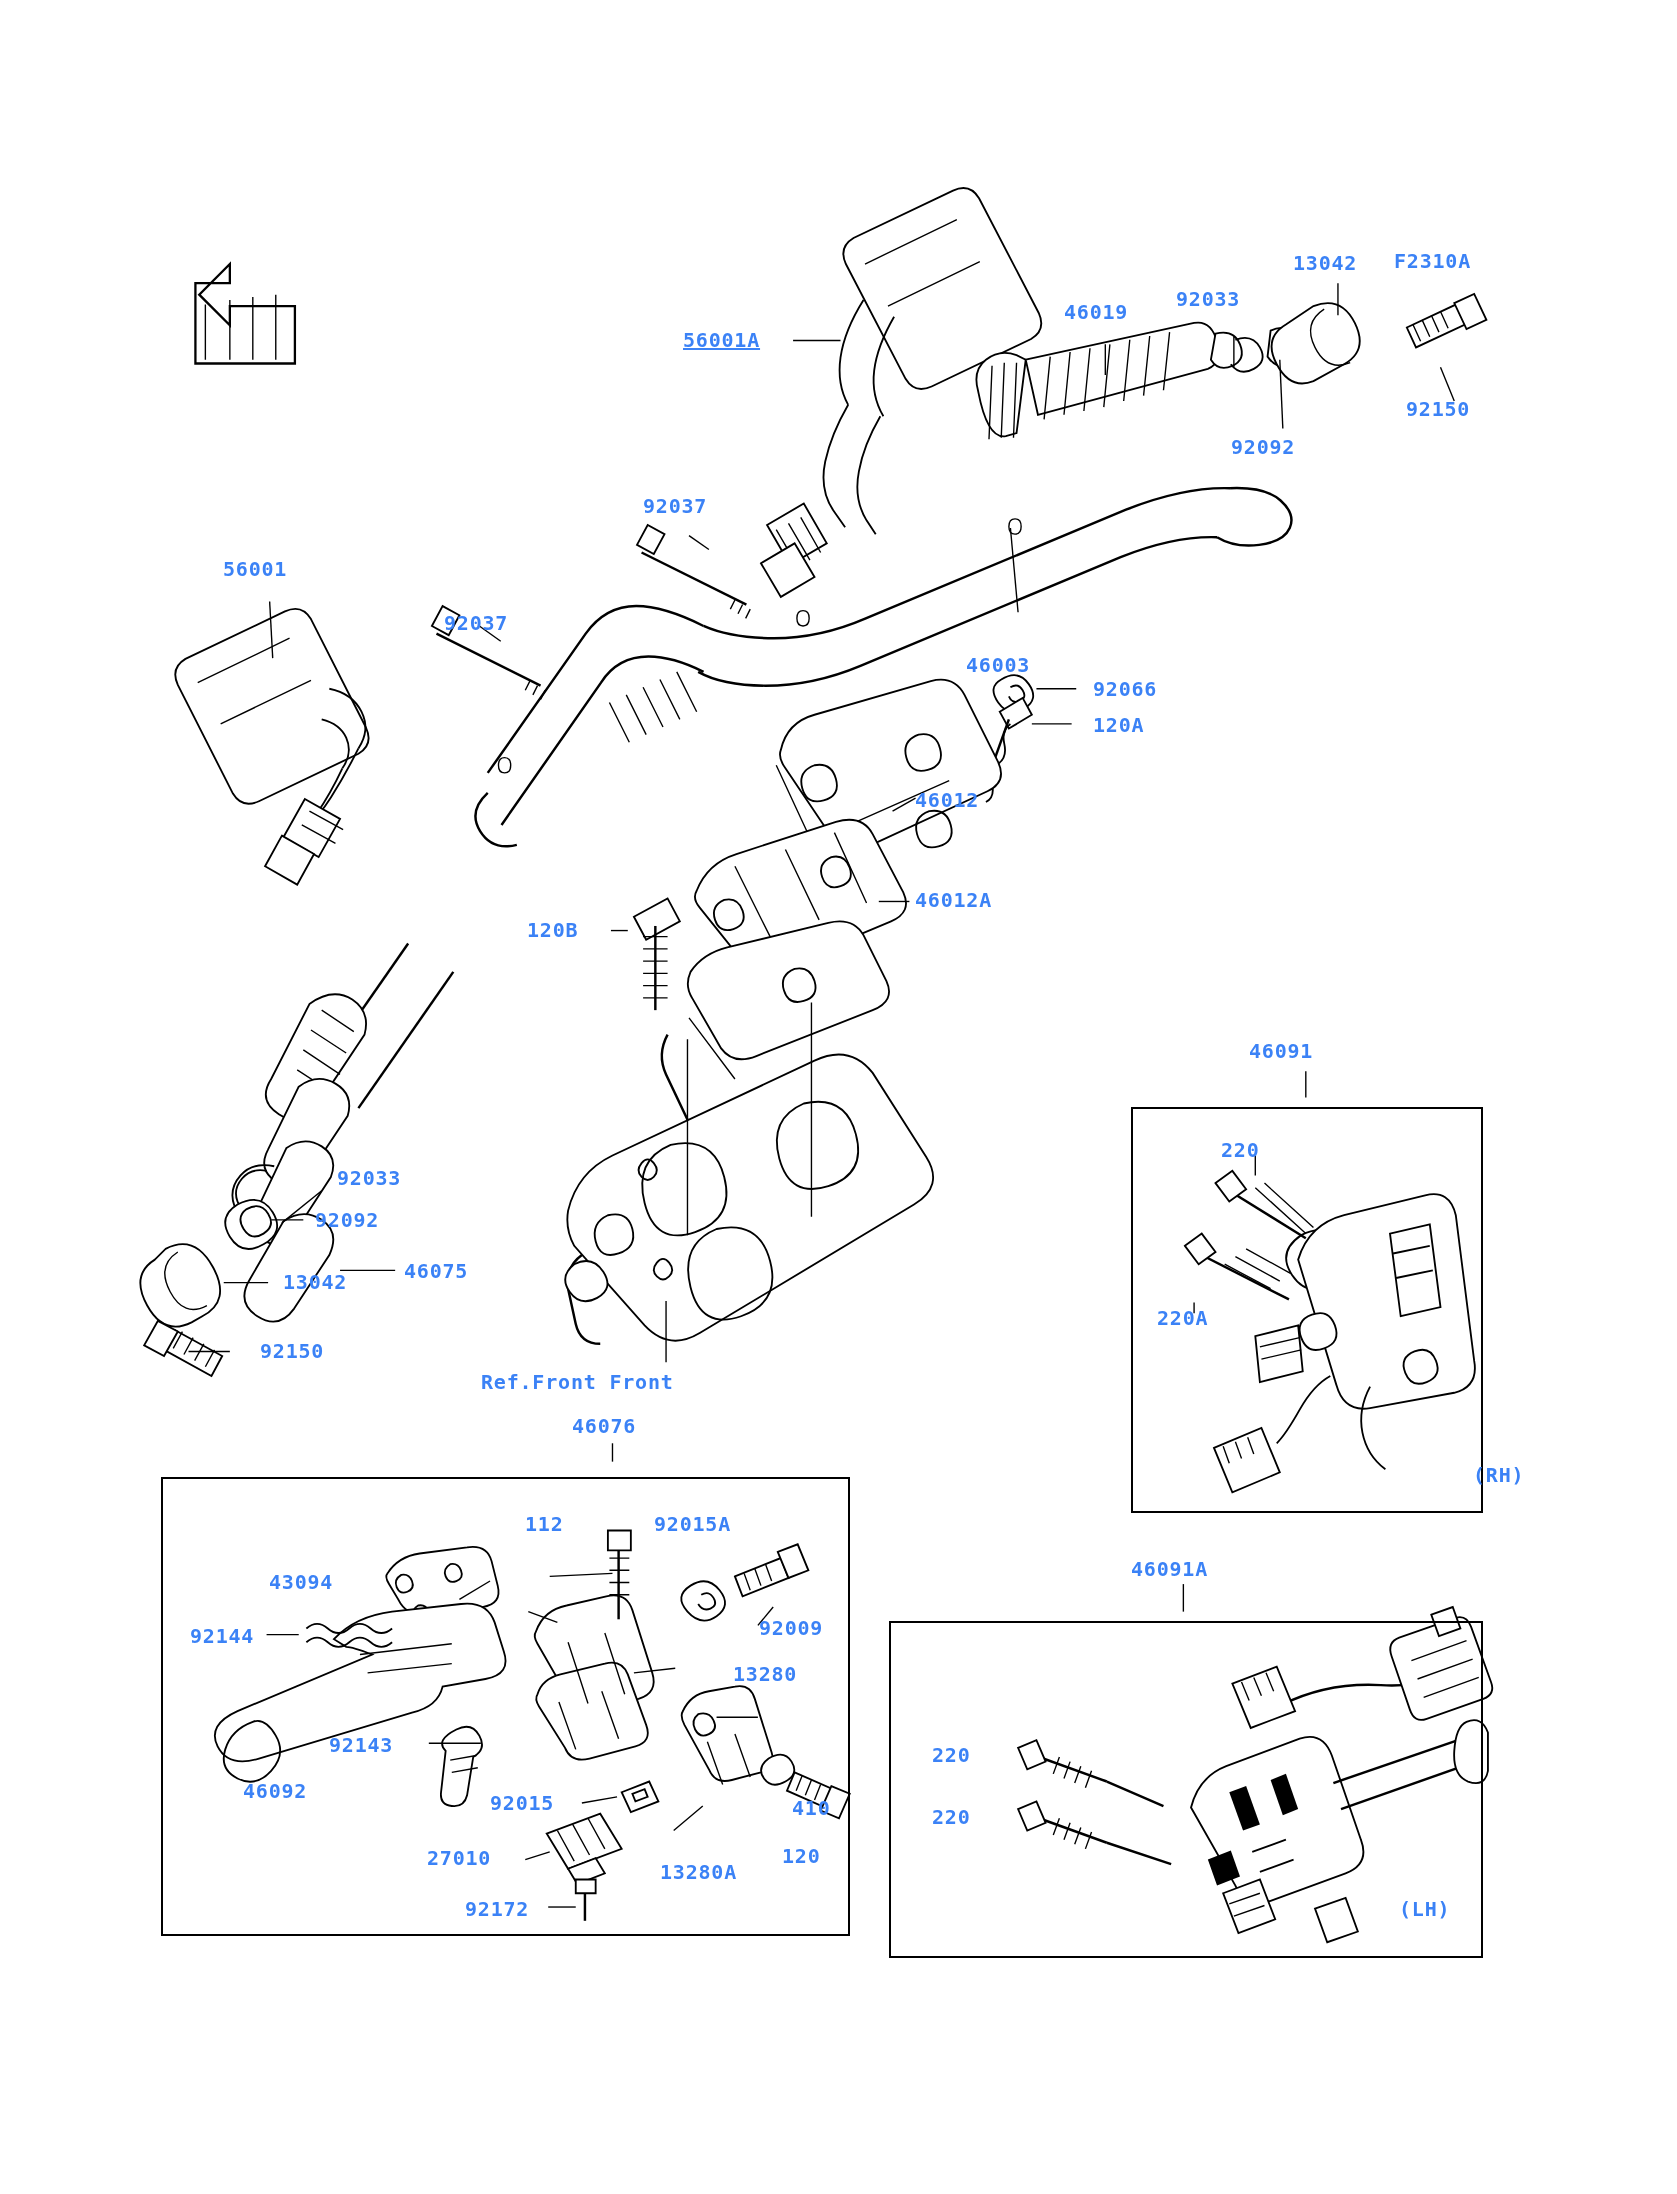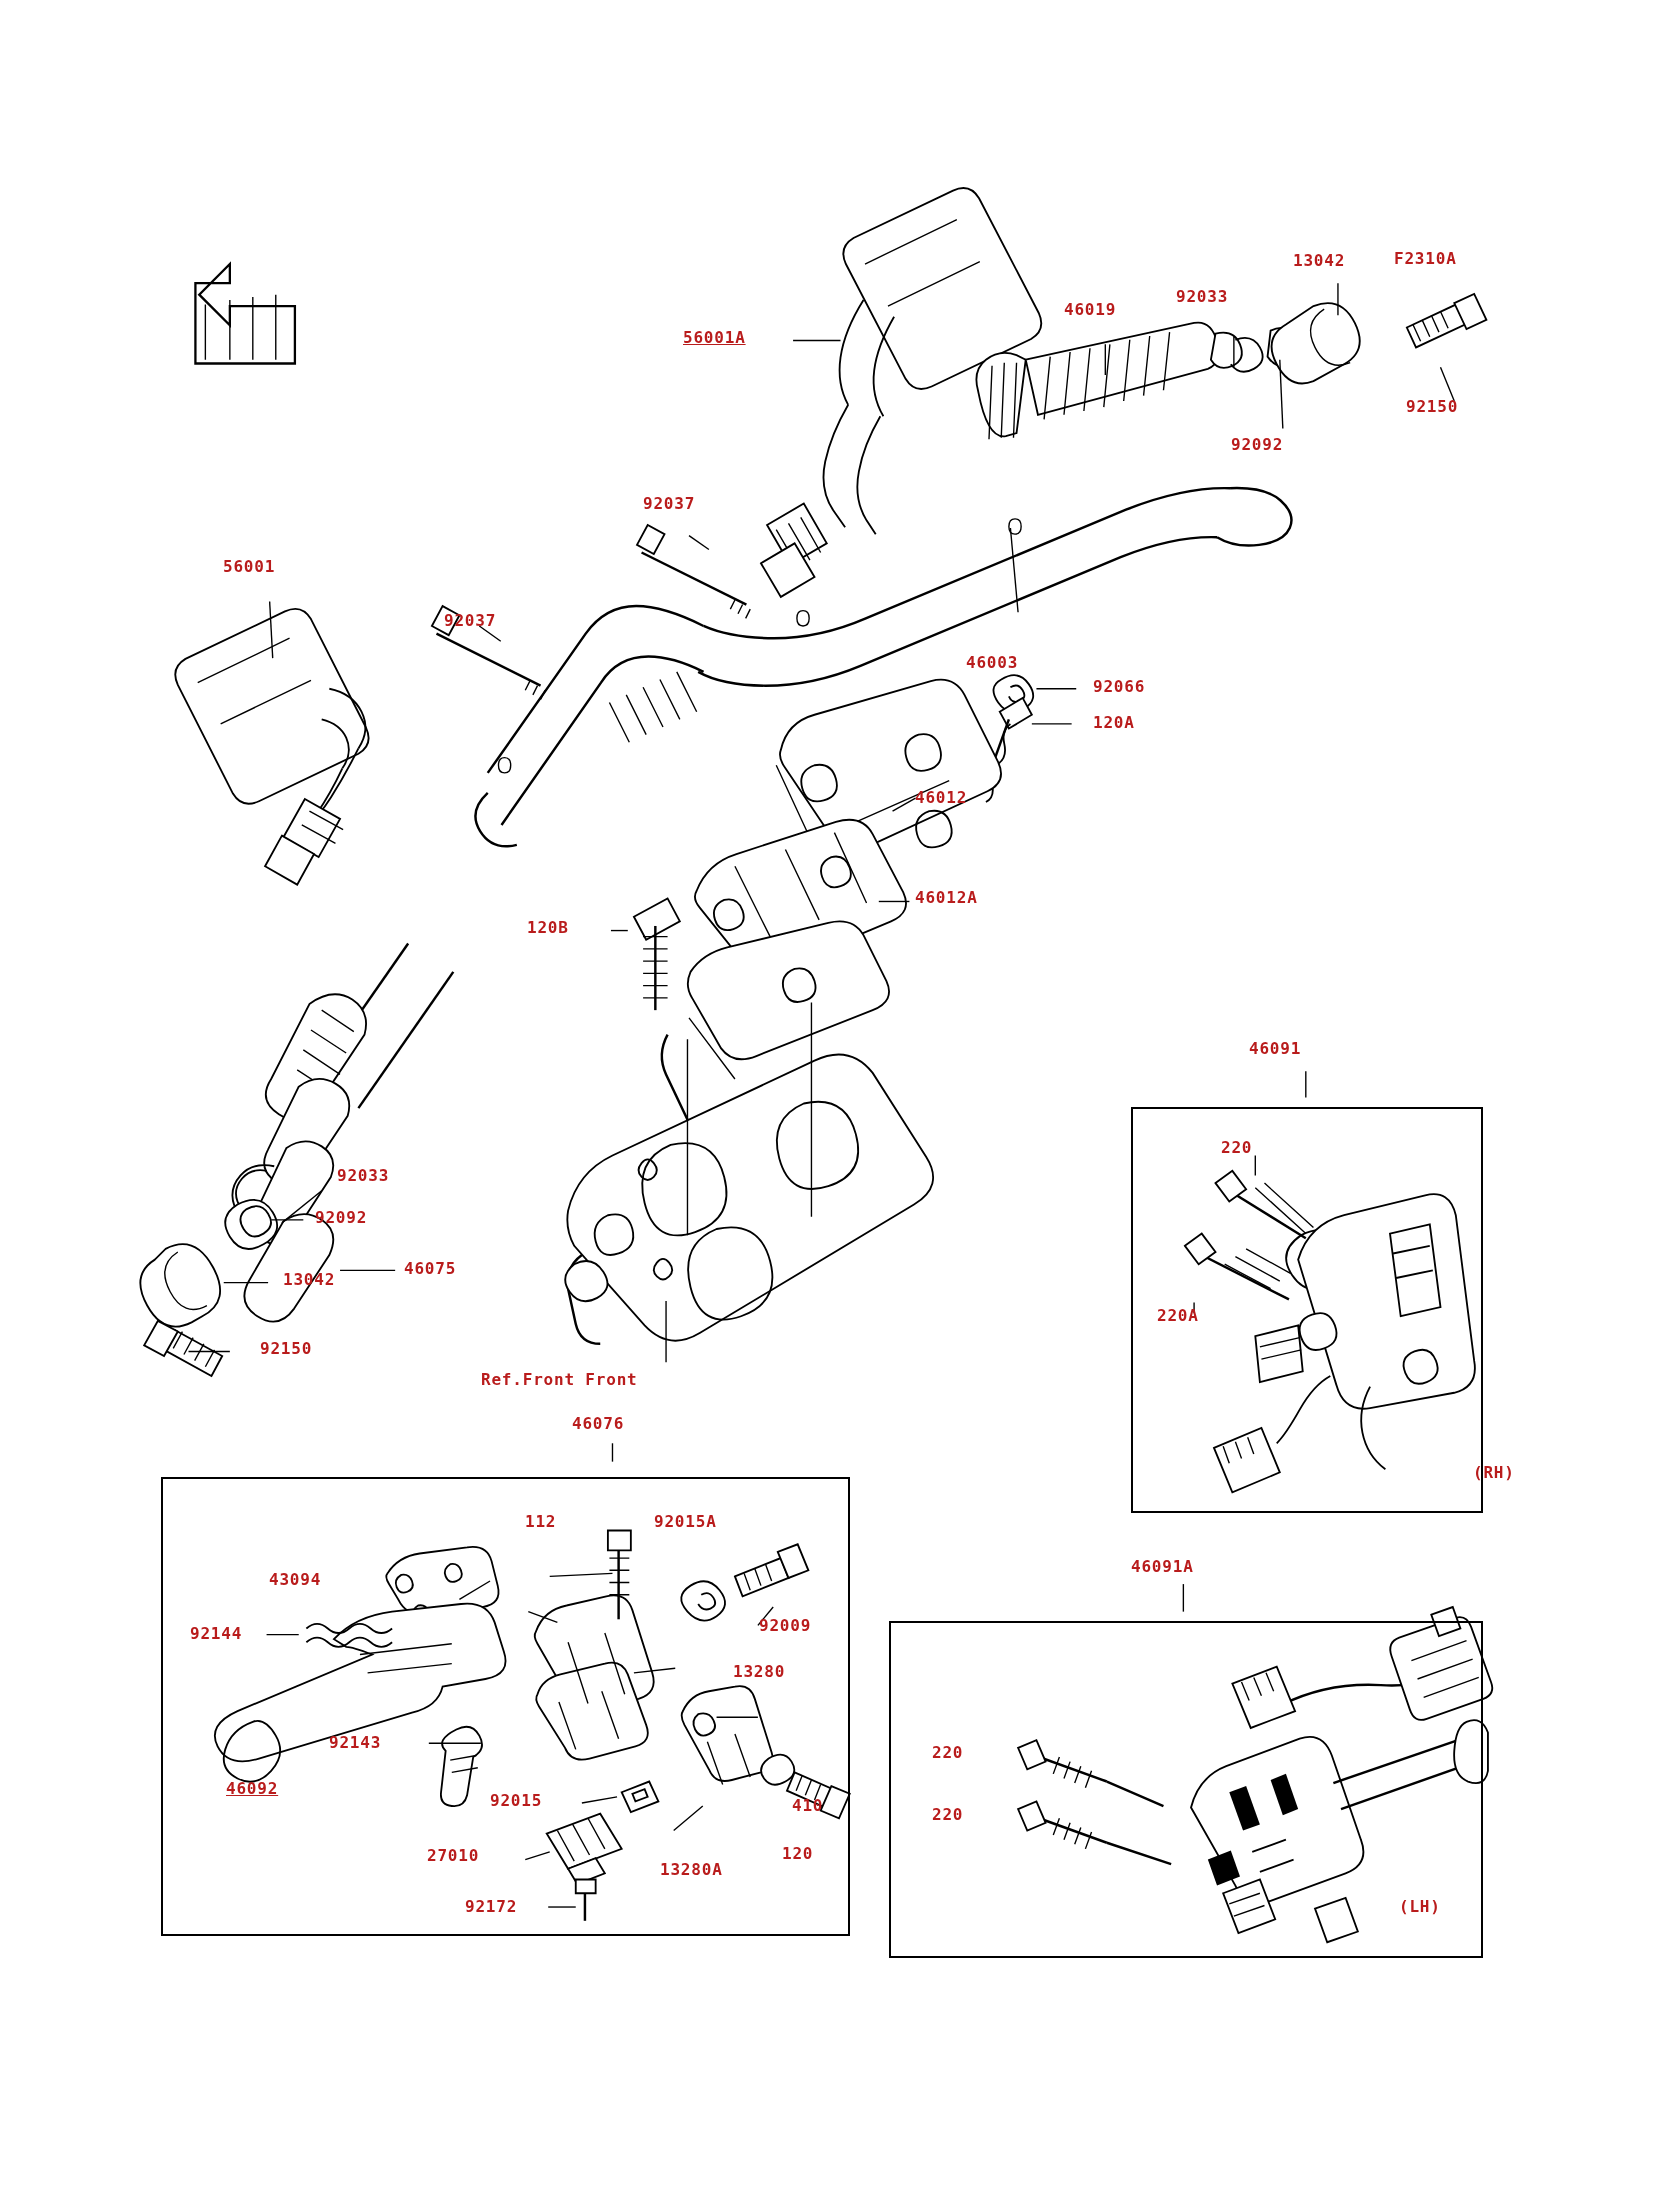--- a/index.html
+++ b/index.html
@@ -1,18 +1,18 @@
 <!DOCTYPE html>
 <html style="font-size:12.2px"><head>
 <meta charset="utf-8">
 <style>
   html,body{margin:0;padding:0;background:#ffffff;}
   body{width:1678px;height:2194px;position:relative;font-family:"DejaVu Sans Mono",monospace;color:#000;}
   #sheet{position:absolute;left:0;top:0;width:1678px;height:2194px;}
-  .lbl{position:absolute;font-family:"DejaVu Sans Mono",monospace;font-weight:bold;font-size:16px;letter-spacing:0.8px;white-space:nowrap;color:#b91c1c;}
+  .lbl{position:absolute;font-family:"DejaVu Sans Mono",monospace;font-weight:bold;font-size:20px;letter-spacing:0.8px;white-space:nowrap;color:#3b82f6;}
   .box{position:absolute;border:2.3px solid #000;box-sizing:border-box;}
   svg{position:absolute;left:0;top:0;width:1678px;height:2194px;overflow:visible;}
   .ln{stroke:#000;stroke-width:2.4;fill:none;}
   .ln3{stroke:#000;stroke-width:3.2;fill:none;}
   .thin{stroke:#000;stroke-width:1.8;fill:none;}
   .fillw{fill:#fff;stroke:#000;stroke-width:2.4;}
   .fillk{fill:#000;stroke:none;}
   .frontarrow{fill:#fff;stroke:#000;stroke-width:3;}
 </style>
 </head>
@@ -359,21 +359,21 @@
   <div class="lbl" style="left:1399px;top:1897px;">(LH)</div>
 
   <div class="lbl" style="left:525px;top:1512px;">112</div>
   <div class="lbl" style="left:654px;top:1512px;">92015A</div>
   <div class="lbl" style="left:269px;top:1570px;">43094</div>
   <div class="lbl" style="left:190px;top:1624px;">92144</div>
   <div class="lbl" style="left:759px;top:1616px;">92009</div>
   <div class="lbl" style="left:733px;top:1662px;">13280</div>
   <div class="lbl" style="left:759px;top:1796px;margin-left:33px;">410</div>
   <div class="lbl" style="left:329px;top:1733px;">92143</div>
-  <div class="lbl" style="left:226px;top:1779px;text-decoration:underline;">46092</div>
+  <div class="lbl" style="left:243px;top:1779px;">46092</div>
   <div class="lbl" style="left:490px;top:1791px;">92015</div>
   <div class="lbl" style="left:660px;top:1844px;margin-top:16px;">13280A</div>
   <div class="lbl" style="left:782px;top:1844px;">120</div>
   <div class="lbl" style="left:427px;top:1846px;">27010</div>
   <div class="lbl" style="left:465px;top:1897px;">92172</div>
 
 </div>
 
 
 </body></html>

